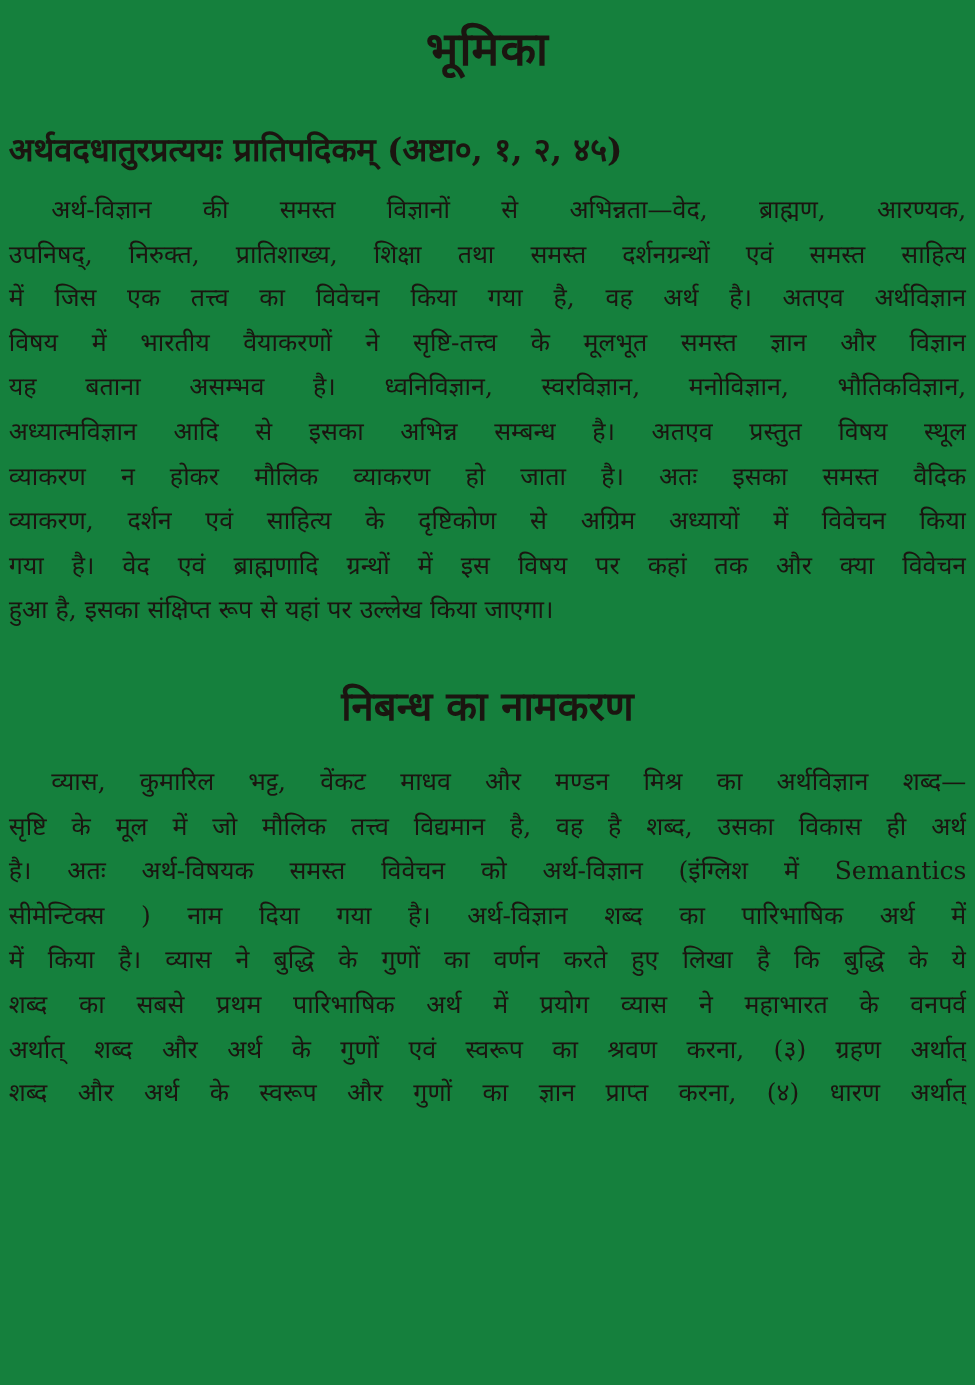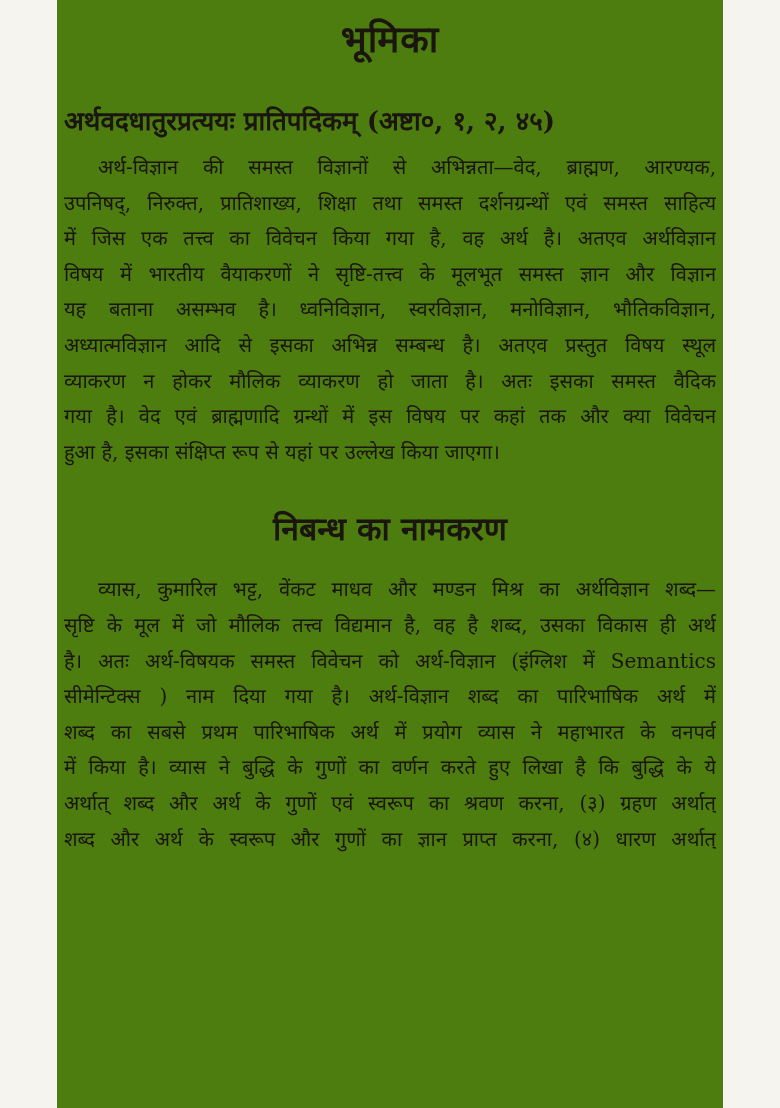--- a/index.html
+++ b/index.html
@@ -2,24 +2,24 @@
 <html lang="hi"><head>
 <meta charset="utf-8">
 <style>
   html, body {
     margin: 0;
     padding: 0;
     background: #f6f4ef;
   }
   .page {
     position: relative;
-    width: 666px;
+    width: 780px;
     height: 1108px;
     margin: 0 auto;
-    background: #4d7c0f;
+    background: #15803d;
     color: #1b1510;
     font-family: "DejaVu Serif", "Liberation Serif", serif;
     box-sizing: border-box;
     padding: 0 7px;
     overflow: hidden;
   }
   .page-title {
     text-align: center;
     font-size: 37px;
     font-weight: bold;
@@ -71,30 +71,31 @@
   <h2 class="sutra-heading">अर्थवदधातुरप्रत्ययः प्रातिपदिकम् (अष्टा०, १, २, ४५)</h2>
 
   <div class="para intro-para">
     <div class="line first">अर्थ-विज्ञान की समस्त विज्ञानों से अभिन्नता—वेद, ब्राह्मण, आरण्यक,</div>
     <div class="line">उपनिषद्, निरुक्त, प्रातिशाख्य, शिक्षा तथा समस्त दर्शनग्रन्थों एवं समस्त साहित्य</div>
     <div class="line">में जिस एक तत्त्व का विवेचन किया गया है, वह अर्थ है। अतएव अर्थविज्ञान</div>
     <div class="line">विषय में भारतीय वैयाकरणों ने सृष्टि-तत्त्व के मूलभूत समस्त ज्ञान और विज्ञान</div>
     <div class="line">यह बताना असम्भव है। ध्वनिविज्ञान, स्वरविज्ञान, मनोविज्ञान, भौतिकविज्ञान,</div>
     <div class="line">अध्यात्मविज्ञान आदि से इसका अभिन्न सम्बन्ध है। अतएव प्रस्तुत विषय स्थूल</div>
     <div class="line">व्याकरण न होकर मौलिक व्याकरण हो जाता है। अतः इसका समस्त वैदिक</div>
+    <div class="line">व्याकरण, दर्शन एवं साहित्य के दृष्टिकोण से अग्रिम अध्यायों में विवेचन किया</div>
     <div class="line">गया है। वेद एवं ब्राह्मणादि ग्रन्थों में इस विषय पर कहां तक और क्या विवेचन</div>
     <div class="line last">हुआ है, इसका संक्षिप्त रूप से यहां पर उल्लेख किया जाएगा।</div>
   </div>
 
   <h2 class="section-heading">निबन्ध का नामकरण</h2>
 
   <div class="para body-para">
     <div class="line first">व्यास, कुमारिल भट्ट, वेंकट माधव और मण्डन मिश्र का अर्थविज्ञान शब्द—</div>
     <div class="line">सृष्टि के मूल में जो मौलिक तत्त्व विद्यमान है, वह है शब्द, उसका विकास ही अर्थ</div>
     <div class="line">है। अतः अर्थ-विषयक समस्त विवेचन को अर्थ-विज्ञान (इंग्लिश में Semantics</div>
     <div class="line">सीमेन्टिक्स ) नाम दिया गया है। अर्थ-विज्ञान शब्द का पारिभाषिक अर्थ में</div>
+    <div class="line">में किया है। व्यास ने बुद्धि के गुणों का वर्णन करते हुए लिखा है कि बुद्धि के ये</div>
     <div class="line">शब्द का सबसे प्रथम पारिभाषिक अर्थ में प्रयोग व्यास ने महाभारत के वनपर्व</div>
-    <div class="line">में किया है। व्यास ने बुद्धि के गुणों का वर्णन करते हुए लिखा है कि बुद्धि के ये</div>
     <div class="line">अर्थात् शब्द और अर्थ के गुणों एवं स्वरूप का श्रवण करना, (३) ग्रहण अर्थात्</div>
     <div class="line">शब्द और अर्थ के स्वरूप और गुणों का ज्ञान प्राप्त करना, (४) धारण अर्थात्</div>
   </div>
 
 </div>
 
 </body></html>

